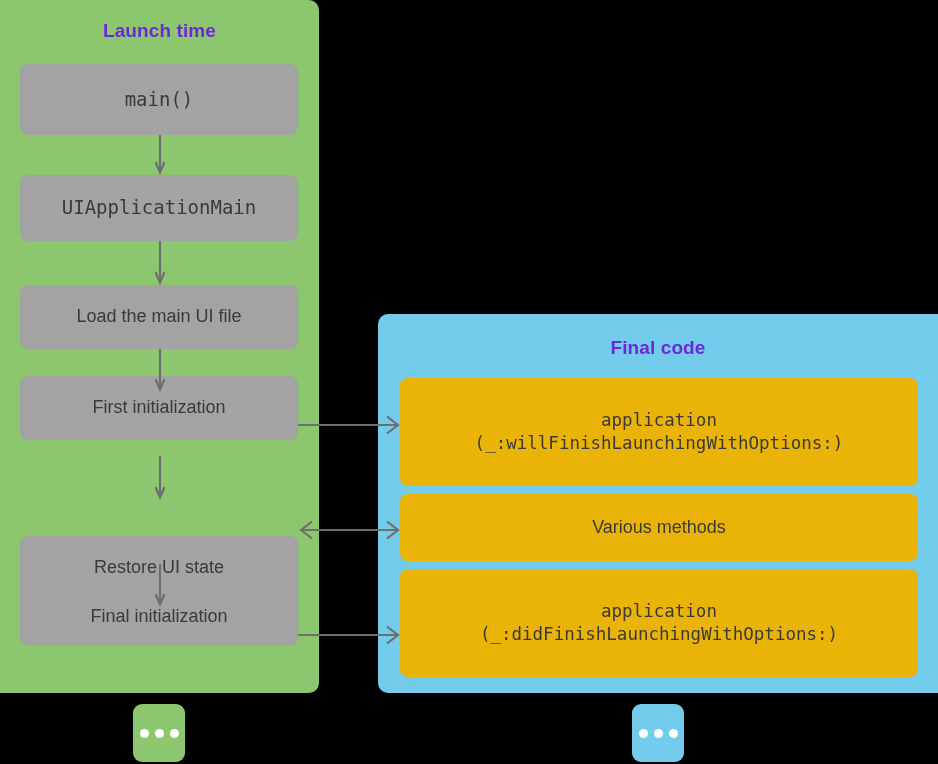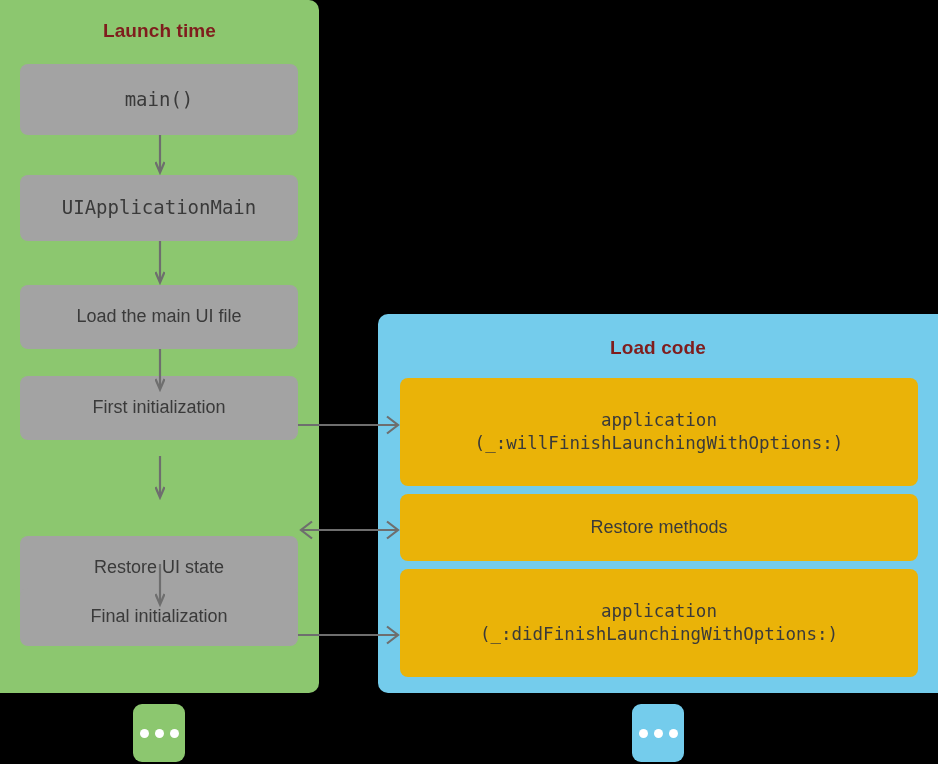--- a/index.html
+++ b/index.html
@@ -46,21 +46,21 @@
     border-radius: 10px 0 0 10px;
   }
 
   .panel-title {
     position: absolute;
     left: 0;
     width: 100%;
     text-align: center;
     font-size: 19px;
     font-weight: bold;
-    color: #7f1d1d;
+    color: #6d28d9;
     letter-spacing: 0.1px;
   }
   .panel-green .panel-title { top: 20px; }
   .panel-blue  .panel-title { top: 23px; }
 
   
   .box {
     position: absolute;
     box-sizing: border-box;
     display: flex;
@@ -174,30 +174,30 @@
       <line x1="5" y1="0" x2="5" y2="40" stroke="#6E6E6E" stroke-width="2.2"></line>
       <polyline points="0.5,31 5,41.5 9.5,31" fill="none" stroke="#6E6E6E" stroke-width="2.2"></polyline>
     </svg>
     <svg class="varrow" style="top:564px;height:43px" width="10" height="43" viewBox="0 0 10 43">
       <line x1="5" y1="0" x2="5" y2="39" stroke="#6E6E6E" stroke-width="2.2"></line>
       <polyline points="0.5,30 5,40.5 9.5,30" fill="none" stroke="#6E6E6E" stroke-width="2.2"></polyline>
     </svg>
   </div>
 
   <div class="panel panel-blue">
-    <div class="panel-title">Load code</div>
+    <div class="panel-title">Final code</div>
 
     <div class="box box-blue b0 mono-sm">
       <span>
         <span>application</span><br>
         <span>(_:willFinishLaunchingWithOptions:)</span>
       </span>
     </div>
 
-    <div class="box box-blue b1 sans">Restore methods</div>
+    <div class="box box-blue b1 sans">Various methods</div>
 
     <div class="box box-blue b2 mono-sm">
       <span>
         <span>application</span><br>
         <span>(_:didFinishLaunchingWithOptions:)</span>
       </span>
     </div>
   </div>
 
   <svg class="harrow" style="left:298px; top:413px; width:104px;" width="104" height="24" viewBox="0 0 104 24">

